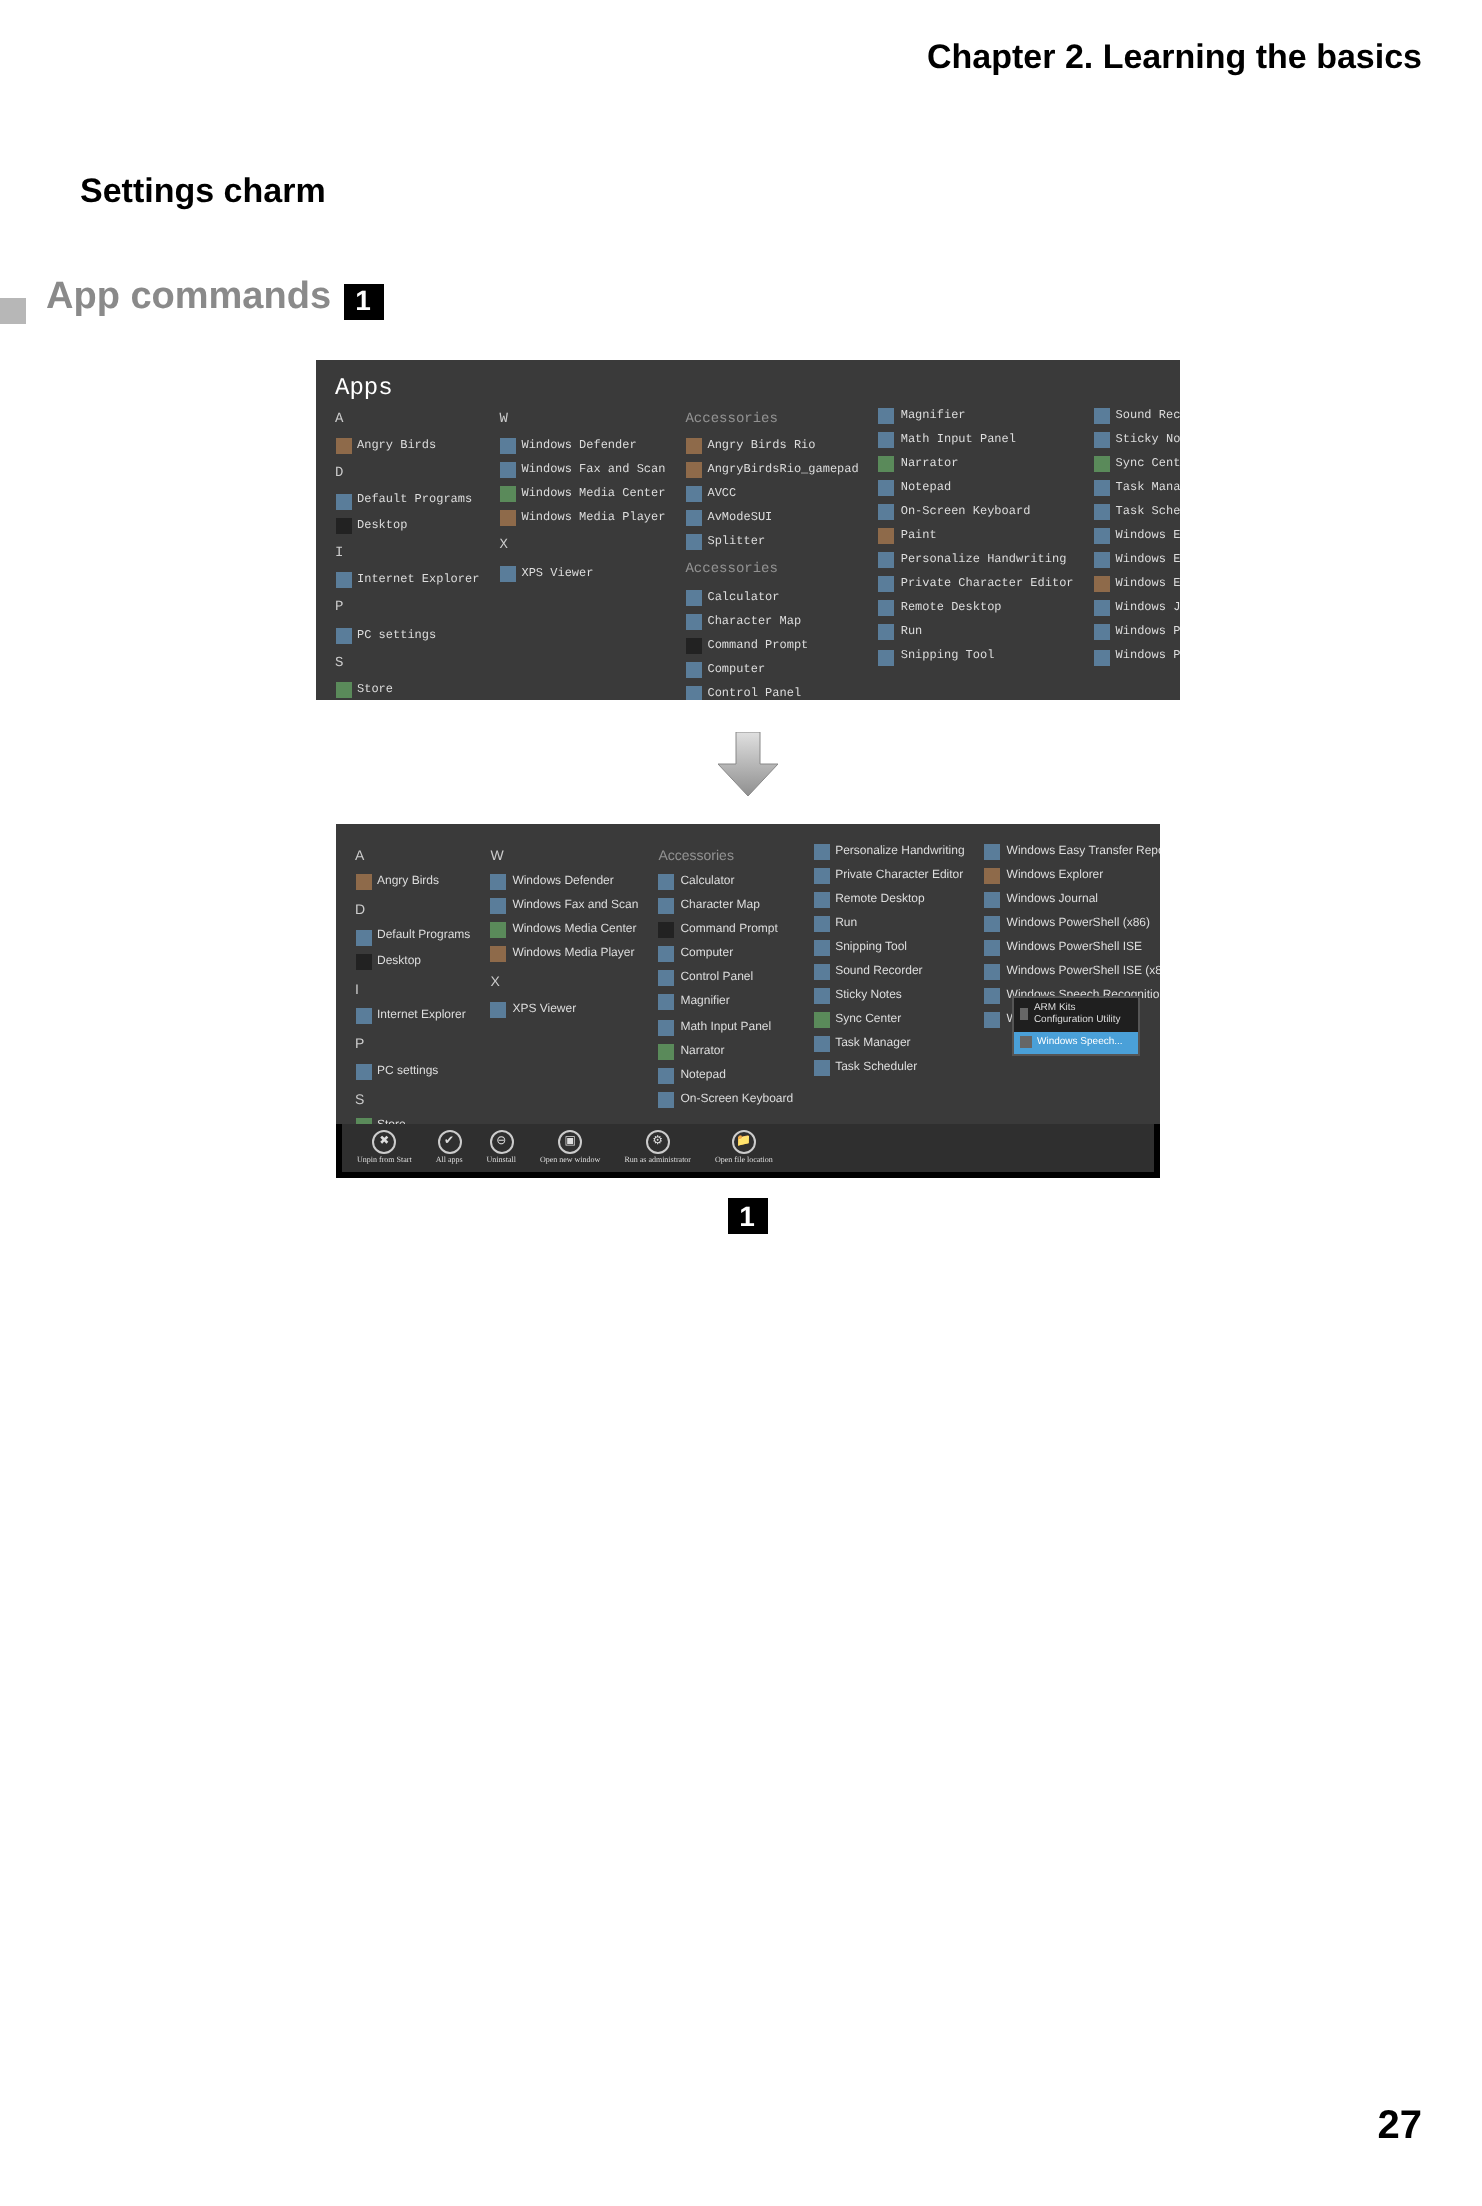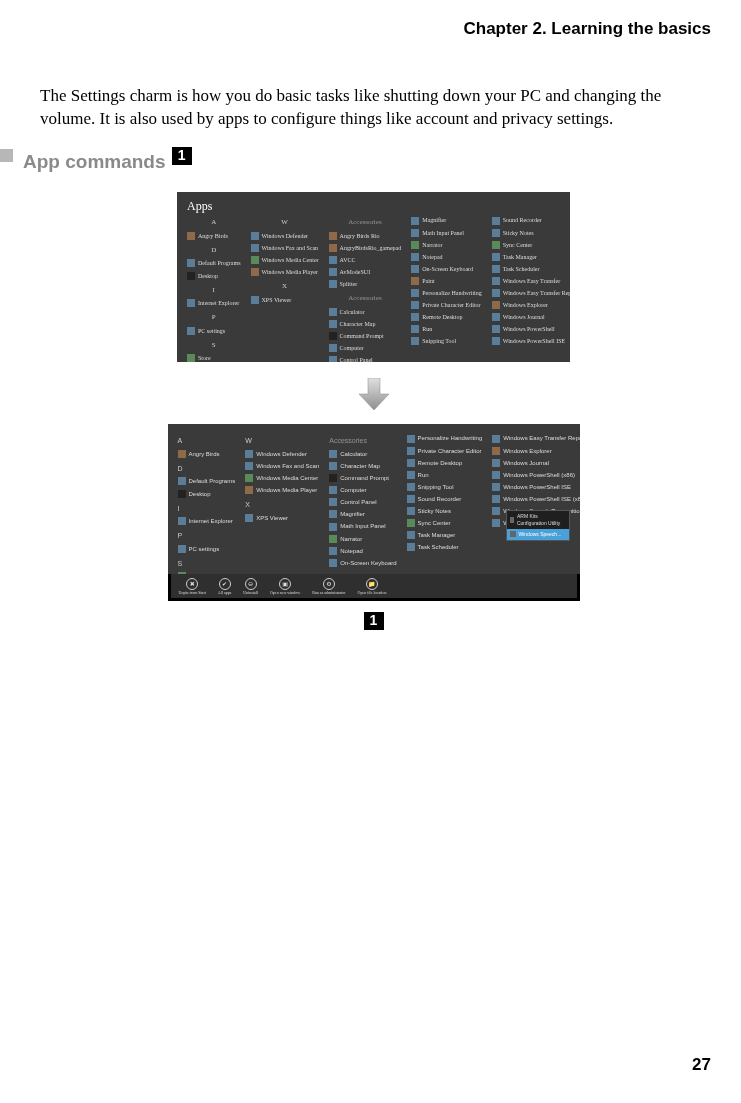--- a/index.html
+++ b/index.html
@@ -36,22 +36,22 @@
     font-size: 17px;
     margin: 0 0 8px 0;
   }
   .body-text {
     font-family: "Palatino Linotype", Palatino, Georgia, serif;
     font-size: 17px;
     margin: 0 0 16px 0;
   }
   .app-cmd-row {
     display: flex;
-    align-items: flex-start;
-    margin: 18px 0 10px -34px;
+    align-items: flex-end;
+    margin: 28px 0 10px -34px;
   }
   .grey-square {
     width: 13px; height: 13px;
     background: #b7b7b7;
     margin-right: 10px;
     flex-shrink: 0;
   }
   .app-cmd-title {
     font-family: Arial, Helvetica, sans-serif;
     font-weight: bold;
@@ -72,28 +72,27 @@
     position: relative;
     top: -2px;
   }
   .figures {
     display: flex;
     flex-direction: column;
     align-items: center;
     margin-top: 18px;
   }
   .shot {
-    width: 393px; height: 170px;
+    width: 432px; height: 170px;
     background: #3a3a3a;
     position: relative;
     overflow: hidden;
-    font-family: Liberation Serif, serif;
+    font-family: Liberation Mono, monospace;
     color: #ddd;
     font-size: 6px;
-    text-align: center;
   }
   .shot .apps-title {
     position: absolute;
     top: 6px; left: 10px;
     font-size: 12px;
     font-weight: 300;
     color: #fff;
   }
   .shot .grid {
     position: absolute;
@@ -198,33 +197,33 @@
   .pn {
     width: 6px; height: 6px;
     background: #666;
   }
   .page-number {
     position: absolute;
     bottom: 26px;
     right: 30px;
     font-family: Arial, Helvetica, sans-serif;
     font-weight: bold;
-    font-size: 17px;
+    font-size: 20px;
   }
 </style>
 </head>
 <body>
 
 <div class="page">
 
   <div class="chapter-header">Chapter 2. Learning the basics</div>
 
   <div class="section-block">
 
-    <p class="body-text">The Settings charm is how you do basic tasks like shutting down your PC and changing the volume. It is also used by  apps to configure things like account and privacy settings.</p>
+    <p class="sub-heading">Settings charm</p>
   </div>
 
   <div class="app-cmd-row">
     <span class="grey-square"></span>
     <span class="app-cmd-title">App commands</span>
     <span class="num-badge">1</span>
   </div>
 
 
   <div class="figures">

